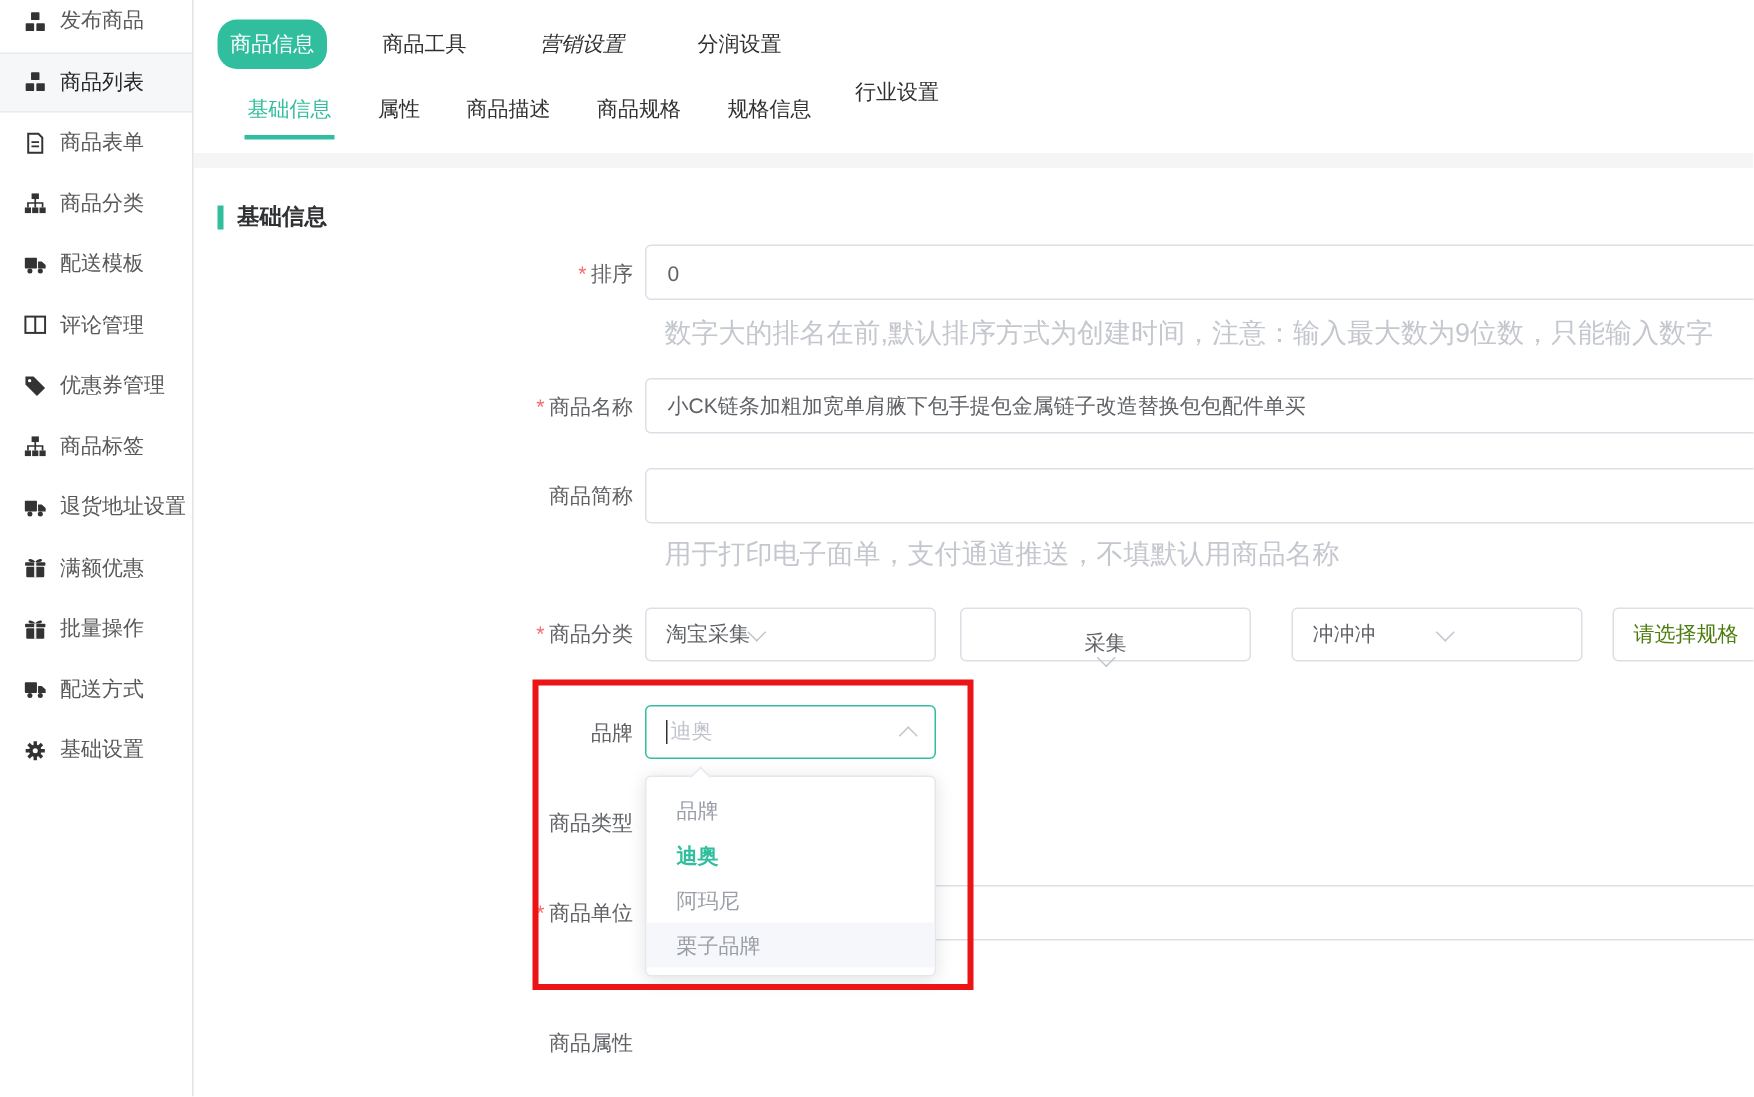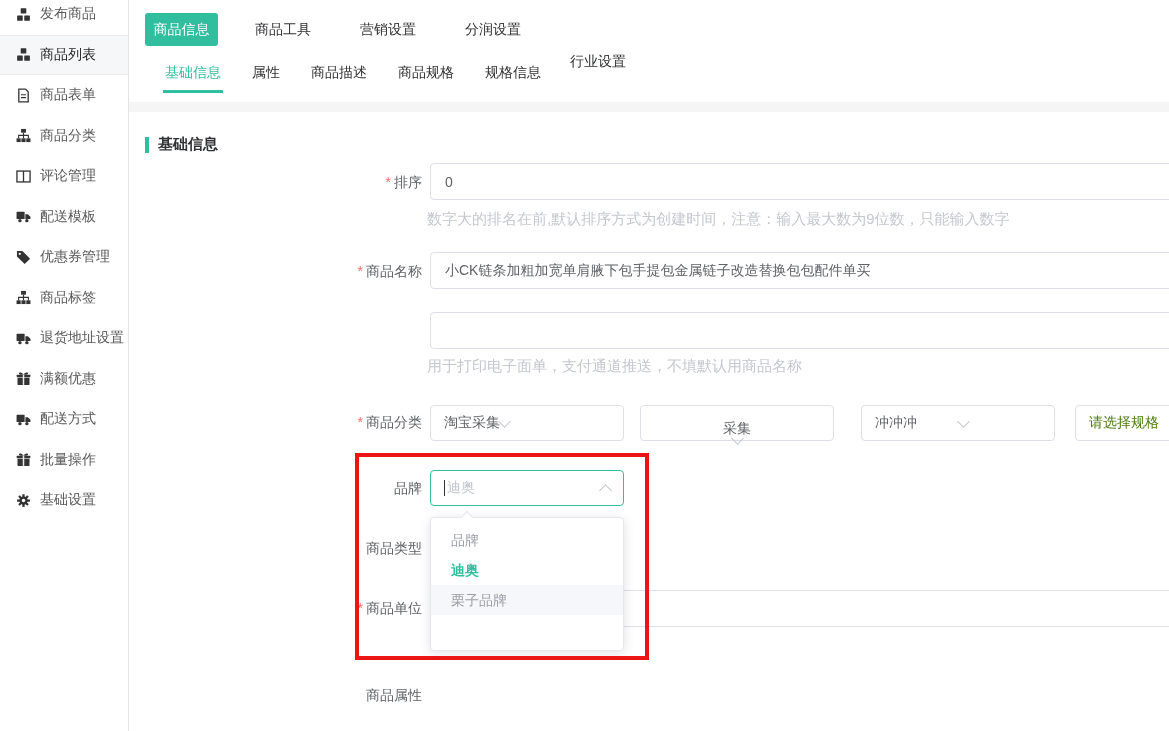--- a/index.html
+++ b/index.html
@@ -9,34 +9,34 @@
     -webkit-font-smoothing:antialiased;
   }
   
   .sidebar{position:absolute;left:0;top:0;width:128px;height:731px;background:#fff;border-right:1px solid #e4e4e4;z-index:2}
   .side-list{margin-top:-6px}
   .side-item{height:40.5px;display:flex;align-items:center;gap:9px;padding-left:15px;font-size:14px;color:#595959;box-sizing:border-box;cursor:pointer;white-space:nowrap}
   .side-item .ic{width:16px;height:16px;flex:0 0 16px;display:inline-flex;align-items:center;justify-content:center}
   .side-item.active{background:#f6f7f8;border-top:1px solid #ebebeb;border-bottom:1px solid #ebebeb;color:#262626;font-weight:400}
   
   .main{position:absolute;left:129px;top:0;width:1040px;height:731px;background:#fff}
-  .tab-btn{position:absolute;left:16px;top:13px;width:73px;height:33px;background:var(--accent);border:none;border-radius:3px;color:#fff;font-size:14px;display:flex;align-items:center;justify-content:center;cursor:pointer}
+  .tab-btn{position:absolute;left:16px;top:13px;width:73px;height:33px;background:var(--accent);border:none;border-radius:13px;color:#fff;font-size:14px;display:flex;align-items:center;justify-content:center;cursor:pointer}
   .tab-item{position:absolute;top:21px;font-size:14px;color:#303133;cursor:pointer}
   .subtabs{position:absolute;left:34px;top:64px;display:flex;gap:27px}
   .subtab{font-size:14px;color:#303133;padding:0 2px 8px;cursor:pointer}
   .subtab.active{color:var(--accent);border-bottom:3px solid var(--accent)}
   .band{position:absolute;left:0;top:102px;width:1040px;height:10px;background:#f5f5f5}
   .sec{position:absolute;left:16px;top:135px;display:flex;align-items:center;gap:9px;font-size:15px;font-weight:700;color:#303133}
   .secbar{width:4px;height:16px;background:var(--accent)}
   
   .lbl{position:absolute;width:293px;text-align:right;font-size:14px;color:#606266;line-height:16px;white-space:nowrap}
   .star{color:#f56c6c;margin-right:3px;font-size:14px}
   .inp{position:absolute;left:301px;width:790px;height:37px;box-sizing:border-box;border:1px solid #dcdfe6;border-radius:4px;padding:0 14px;font-size:14px;color:#606266;background:#fff;outline:none;font-family:inherit}
   .inp::placeholder{color:#c0c4cc}
-  .help{position:absolute;left:298px;font-size:15px;color:#c4c7cd;white-space:nowrap}
+  .help{position:absolute;left:314px;font-size:18px;color:#c4c7cd;white-space:nowrap}
   .sel{position:absolute;top:405px;width:194px;height:36px;box-sizing:border-box;border:1px solid #dcdfe6;border-radius:4px;background:#fff;display:flex;align-items:center;padding:14px 13px;font-size:14px;color:#606266;cursor:pointer}
   .sel .ph{color:#4d7c0f}
   .chev{width:8px;height:8px;border-right:1.5px solid #c0c4cc;border-bottom:1.5px solid #c0c4cc;transform:rotate(45deg);margin-top:-4px;flex:0 0 8px}
   .chev.up{transform:rotate(-135deg);margin-top:5px}
   .brand-sel{position:absolute;left:301px;top:470px;width:194px;height:36px;box-sizing:border-box;border:1px solid var(--accent);border-radius:4px;background:#fff;display:flex;align-items:center;padding:0 13px;cursor:pointer;z-index:3}
   .caret{width:1px;height:16px;background:#333;margin-right:2px}
   .brand-text{flex:1;font-size:14px;color:#c0c4cc}
   .panel{position:absolute;left:301px;top:517px;width:194px;height:134px;box-sizing:border-box;background:#fff;border:1px solid #e4e7ed;border-radius:4px;box-shadow:0 2px 12px rgba(0,0,0,.12);z-index:5;padding-top:7px}
   .panel .arrow{position:absolute;top:-5px;left:31px;width:9px;height:9px;background:#fff;border-left:1px solid #e4e7ed;border-top:1px solid #e4e7ed;transform:rotate(45deg)}
   .opt{height:30px;line-height:30px;padding-left:20px;font-size:14px;color:#9a9ea7;cursor:pointer}
@@ -89,37 +89,37 @@
             <rect x="0.6" y="11" width="4.4" height="4"></rect>
             <rect x="5.8" y="11" width="4.4" height="4"></rect>
             <rect x="11" y="11" width="4.4" height="4"></rect>
             <path d="M8 5v2.8M2.8 11V7.8h10.4V11M8 7.8V11" fill="none" stroke="#333" stroke-width="1.2"></path>
           </svg>
         </span>
         <span>商品分类</span>
       </div>
       <div class="side-item">
         <span class="ic">
-          <svg viewBox="0 0 16 16" width="15" height="15">
-            <rect x="1" y="2.2" width="14" height="11.6" fill="none" stroke="#333" stroke-width="1.4"></rect>
-            <path d="M8 2.2v11.6" stroke="#333" stroke-width="1.4"></path>
-          </svg>
-        </span>
-        <span>评论管理</span>
-      </div>
-      <div class="side-item">
-        <span class="ic">
           <svg viewBox="0 0 16 16" width="15" height="15" fill="#333">
             <rect x="0.6" y="3" width="8.6" height="7.6" rx="0.6"></rect>
             <path d="M10 5.6h2.6l2.8 2.6v2.4H10z"></path>
             <circle cx="4.2" cy="12.4" r="1.8"></circle>
             <circle cx="11.6" cy="12.4" r="1.8"></circle>
           </svg>
         </span>
         <span>配送模板</span>
+      </div>
+      <div class="side-item">
+        <span class="ic">
+          <svg viewBox="0 0 16 16" width="15" height="15">
+            <rect x="1" y="2.2" width="14" height="11.6" fill="none" stroke="#333" stroke-width="1.4"></rect>
+            <path d="M8 2.2v11.6" stroke="#333" stroke-width="1.4"></path>
+          </svg>
+        </span>
+        <span>评论管理</span>
       </div>
       <div class="side-item">
         <span class="ic">
           <svg viewBox="0 0 16 16" width="15" height="15" fill="#333">
             <path d="M1 6.8V1h5.8L15 9.2 9.2 15z"></path>
             <circle cx="4" cy="4" r="1.2" fill="#fff"></circle>
           </svg>
         </span>
         <span>优惠券管理</span>
       </div>
@@ -153,57 +153,57 @@
             <rect x="0.8" y="4" width="14.4" height="2.6" rx="0.6"></rect>
             <rect x="7.2" y="4" width="1.6" height="10.8" fill="#fff" opacity="0.9"></rect>
             <path d="M8 3.8C5.8 1 2.8 1.4 3.2 2.8 3.6 4.2 6.4 4 8 3.8zM8 3.8c2.2-2.8 5.2-2.4 4.8-1S9.6 4 8 3.8z"></path>
           </svg>
         </span>
         <span>满额优惠</span>
       </div>
       <div class="side-item">
         <span class="ic">
           <svg viewBox="0 0 16 16" width="15" height="15" fill="#333">
+            <rect x="1.6" y="7.2" width="12.8" height="7.6" rx="0.8"></rect>
+            <rect x="0.8" y="4" width="14.4" height="2.6" rx="0.6"></rect>
+            <rect x="7.2" y="4" width="1.6" height="10.8" fill="#fff" opacity="0.9"></rect>
+            <path d="M8 3.8C5.8 1 2.8 1.4 3.2 2.8 3.6 4.2 6.4 4 8 3.8zM8 3.8c2.2-2.8 5.2-2.4 4.8-1S9.6 4 8 3.8z"></path>
+          </svg>
+        </span>
+        <span>批量操作</span>
+      </div>
+      <div class="side-item">
+        <span class="ic">
+          <svg viewBox="0 0 16 16" width="15" height="15" fill="#333">
             <rect x="0.6" y="3" width="8.6" height="7.6" rx="0.6"></rect>
             <path d="M10 5.6h2.6l2.8 2.6v2.4H10z"></path>
             <circle cx="4.2" cy="12.4" r="1.8"></circle>
             <circle cx="11.6" cy="12.4" r="1.8"></circle>
           </svg>
         </span>
         <span>配送方式</span>
       </div>
       <div class="side-item">
         <span class="ic">
           <svg viewBox="0 0 16 16" width="15" height="15" fill="#333">
-            <rect x="1.6" y="7.2" width="12.8" height="7.6" rx="0.8"></rect>
-            <rect x="0.8" y="4" width="14.4" height="2.6" rx="0.6"></rect>
-            <rect x="7.2" y="4" width="1.6" height="10.8" fill="#fff" opacity="0.9"></rect>
-            <path d="M8 3.8C5.8 1 2.8 1.4 3.2 2.8 3.6 4.2 6.4 4 8 3.8zM8 3.8c2.2-2.8 5.2-2.4 4.8-1S9.6 4 8 3.8z"></path>
-          </svg>
-        </span>
-        <span>批量操作</span>
-      </div>
-      <div class="side-item">
-        <span class="ic">
-          <svg viewBox="0 0 16 16" width="15" height="15" fill="#333">
             <path d="M8 1.2v13.6M1.2 8h13.6M3.2 3.2l9.6 9.6M3.2 12.8l9.6-9.6" stroke="#333" stroke-width="2.4" fill="none"></path>
             <circle cx="8" cy="8" r="4.4"></circle>
             <circle cx="8" cy="8" r="1.8" fill="#fff"></circle>
           </svg>
         </span>
         <span>基础设置</span>
       </div>
     </div>
 </div>
 
 <div class="main">
   <div id="tabsRow">
       <div class="tab-btn">商品信息</div>
       <div class="tab-item" style="left: 126px;">商品工具</div>
-      <div class="tab-item" style="left: 231px;">营销设置</div>
+      <div class="tab-item" style="left: 231px; font-style: italic;">营销设置</div>
       <div class="tab-item" style="left: 336px;">分润设置</div>
       <div class="tab-item" style="left: 441px; margin-top: 32px;">行业设置</div>
     </div>
   <div class="subtabs" id="subtabsRow">
       <div class="subtab active">基础信息</div>
       <div class="subtab">属性</div>
       <div class="subtab">商品描述</div>
       <div class="subtab">商品规格</div>
       <div class="subtab">规格信息</div>
     </div>
@@ -214,20 +214,21 @@
     <span>基础信息</span>
   </div>
 
   <div class="lbl" style="top:174px"><span class="star">*</span><span>排序</span></div>
   <input class="inp" style="top: 163px;" value="0">
   <div class="help" style="top:210px">数字大的排名在前,默认排序方式为创建时间，注意：输入最大数为9位数，只能输入数字</div>
 
   <div class="lbl" style="top:263px"><span class="star">*</span><span>商品名称</span></div>
   <input class="inp" style="top: 252px;" value="小CK链条加粗加宽单肩腋下包手提包金属链子改造替换包包配件单买">
 
+  <div class="lbl" style="top:322px"><span>商品简称</span></div>
   <input class="inp" style="top: 312px;" value="">
   <div class="help" style="top:357px">用于打印电子面单，支付通道推送，不填默认用商品名称</div>
 
   <div class="lbl" style="top:414px"><span class="star">*</span><span>商品分类</span></div>
   <div id="catSelects">
       <div class="sel" style="left: 301px;">
         <span>淘宝采集</span>
         <span class="chev"></span>
       </div>
       <div class="sel" style="left: 511px; flex-direction: column;">
@@ -247,20 +248,21 @@
   <div class="brand-sel">
     <span class="caret"></span>
     <span class="brand-text">迪奥</span>
     <span class="chev up"></span>
   </div>
   <div class="panel">
     <span class="arrow"></span>
     <div id="brandOpts">
         <div class="opt">品牌</div>
         <div class="opt selected">迪奥</div>
+        <div class="opt">阿玛尼</div>
         <div class="opt hover">栗子品牌</div>
       </div>
   </div>
 
   <div class="lbl" style="top:540px"><span>商品类型</span></div>
 
   <div class="lbl" style="top:600px"><span class="star">*</span><span>商品单位</span></div>
   <input class="inp unit-inp" style="top: 590px;">
 
   <div class="lbl" style="top:687px"><span>商品属性</span></div>

